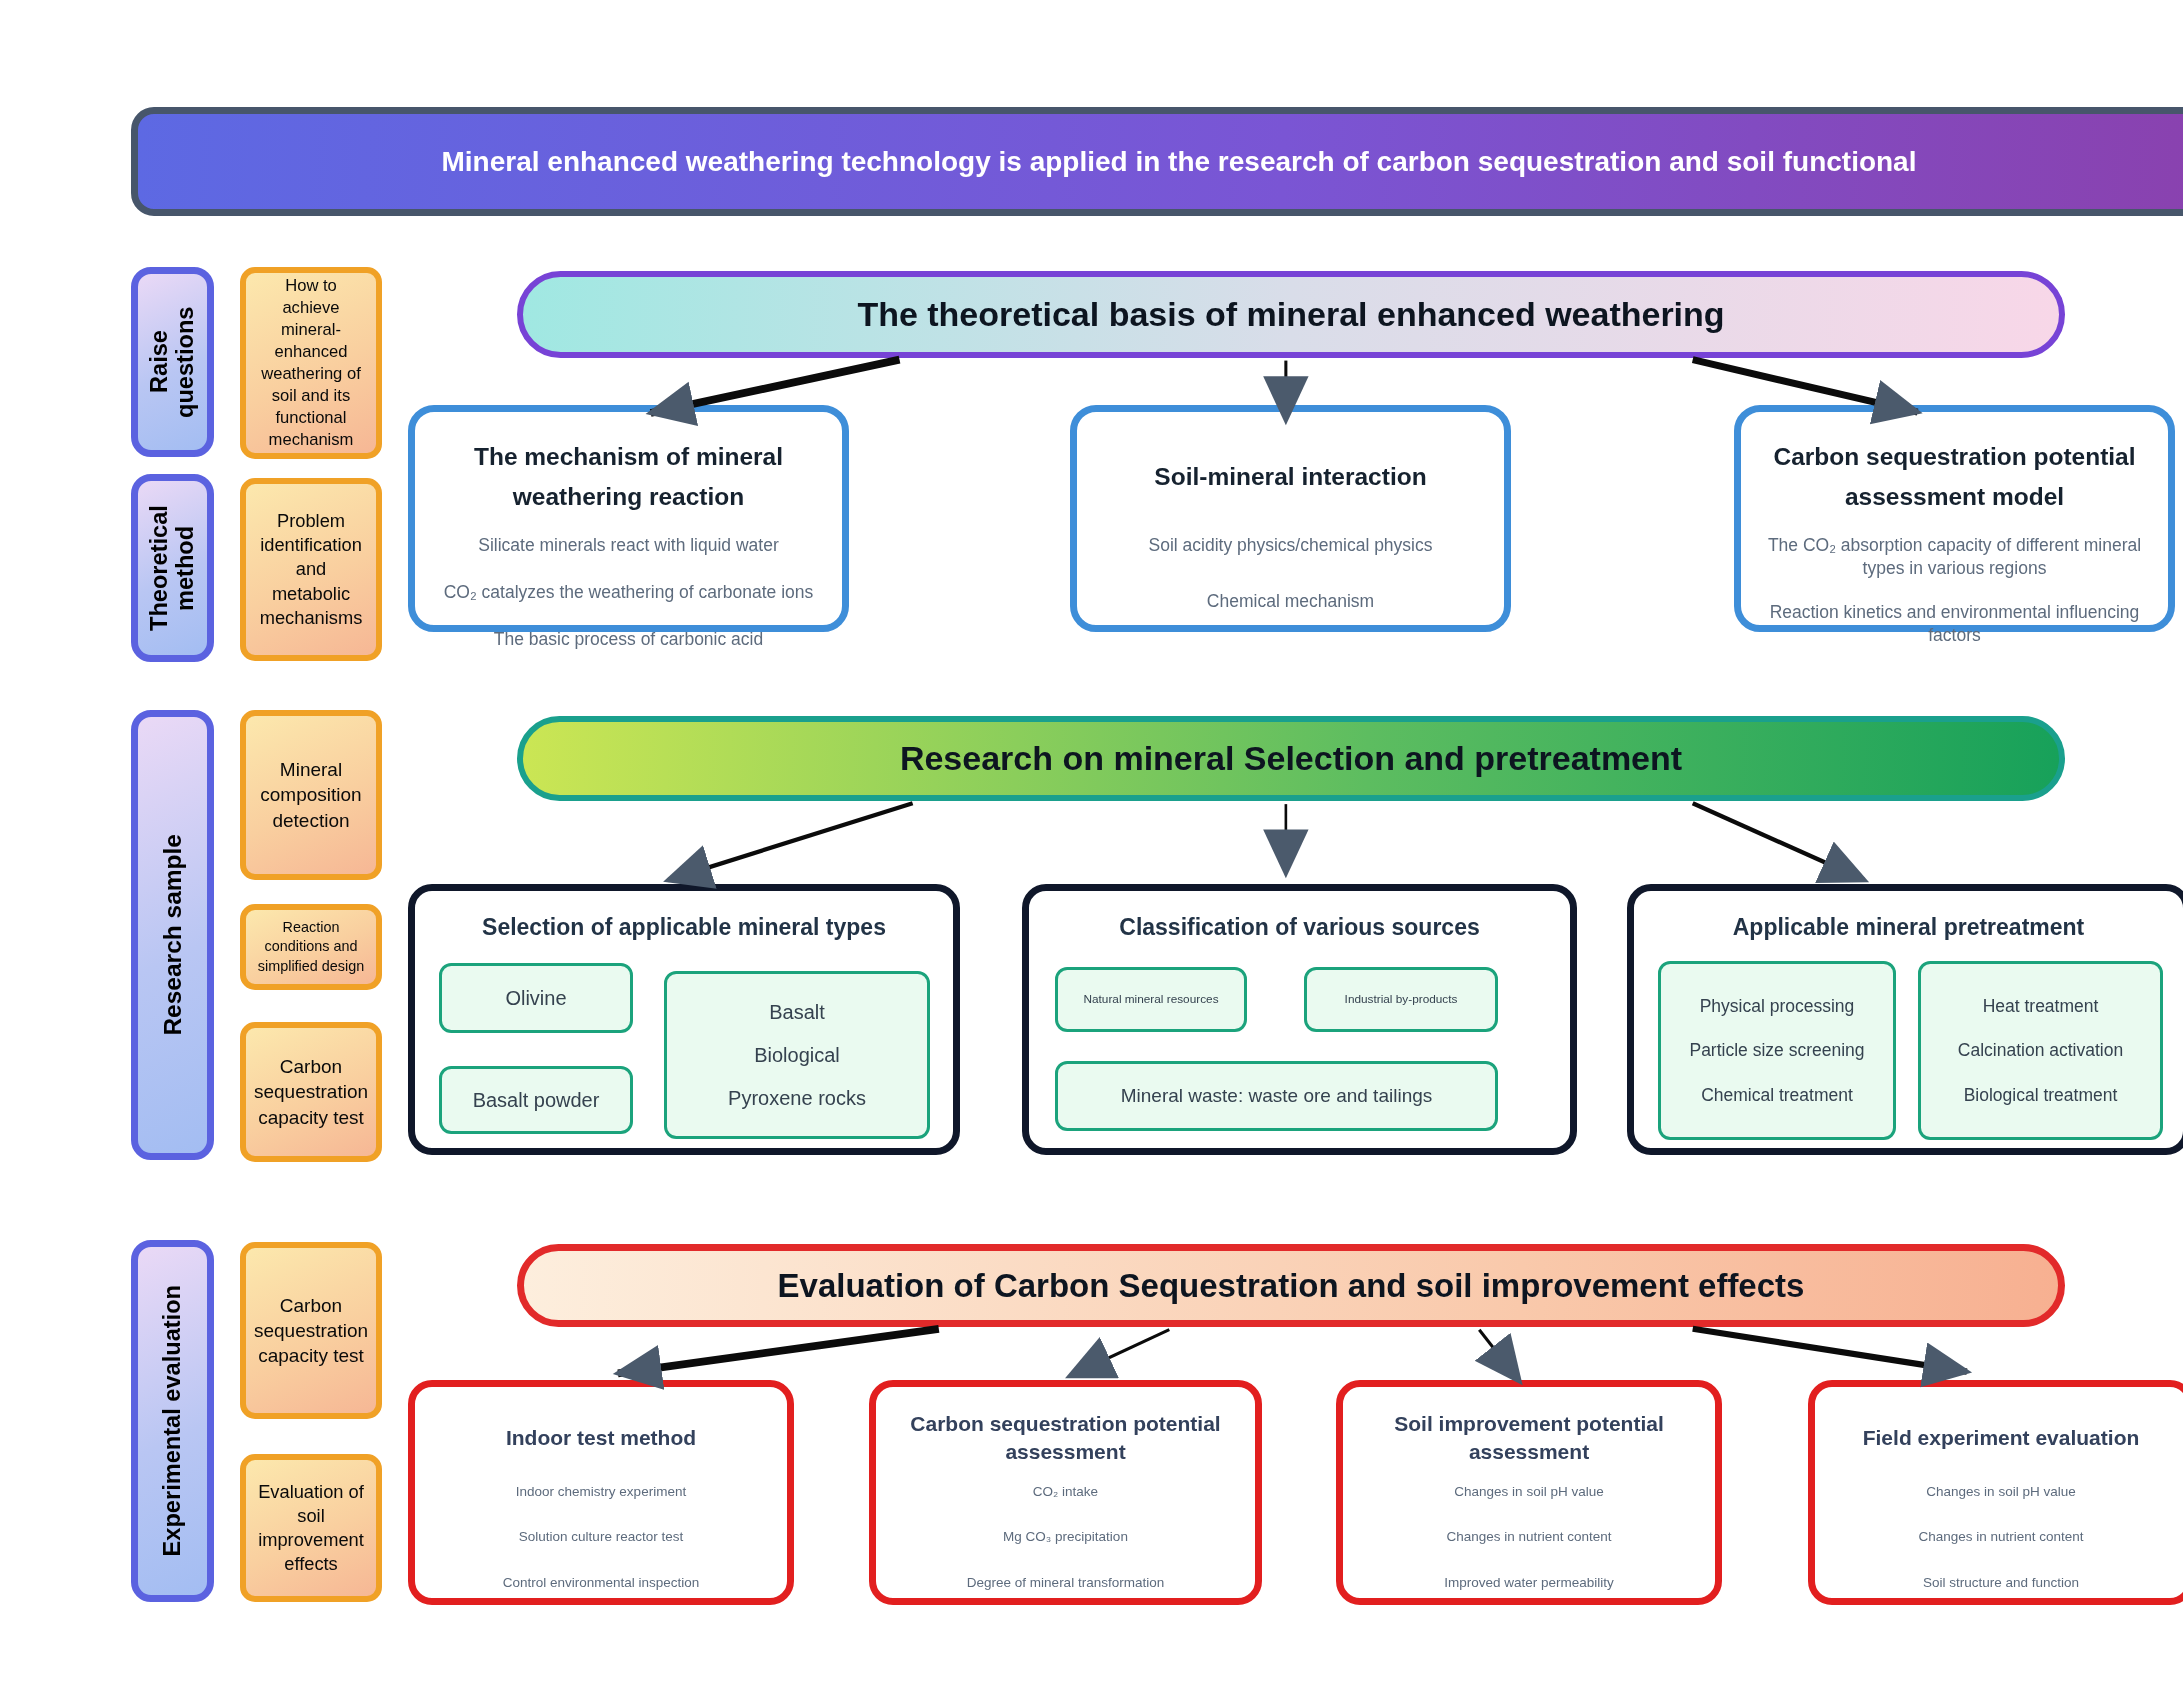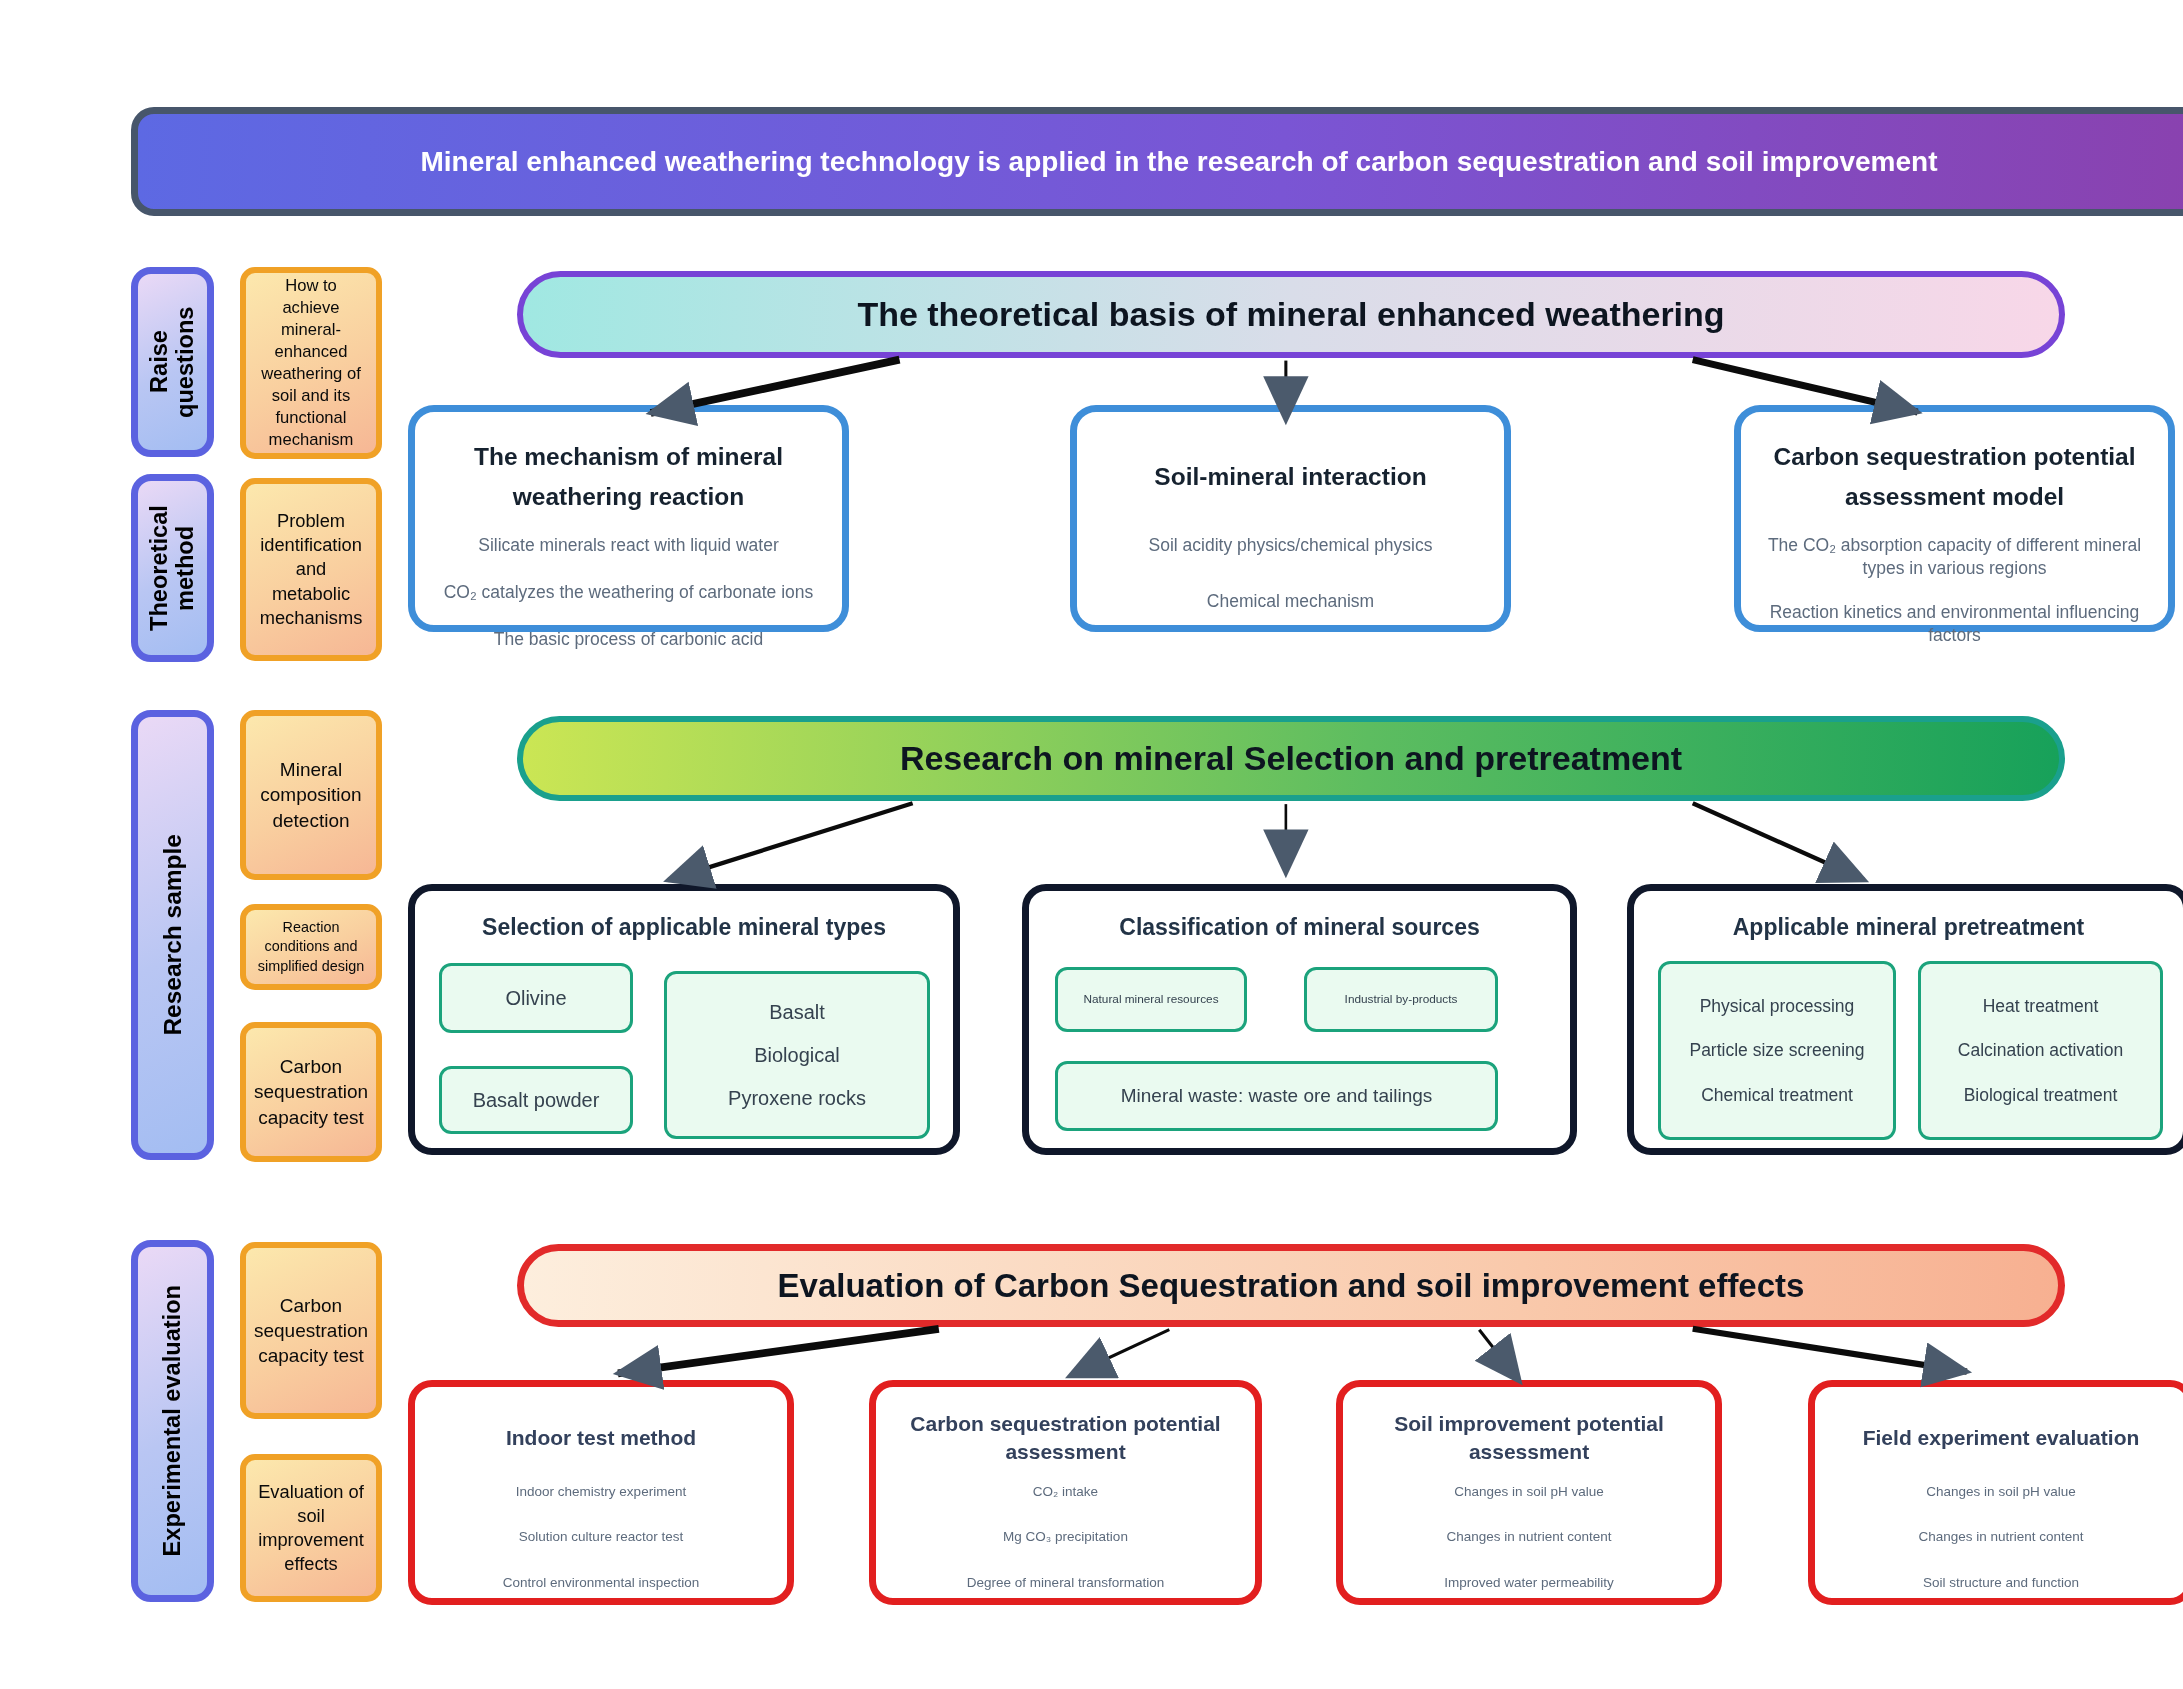--- a/index.html
+++ b/index.html
@@ -68,21 +68,21 @@
   
   #arrows{position:absolute;left:0;top:0;width:2336px;height:1689px;pointer-events:none;}
   #arrows line{stroke:#0b0b0b;}
 </style>
 </head>
 <body>
 
 <div id="canvas">
 
   <div id="banner">
-    <span>Mineral enhanced weathering technology is applied in the research of carbon sequestration and soil improvement</span>
+    <span>Mineral enhanced weathering technology is applied in the research of carbon sequestration and soil functional</span>
   </div>
 
   <div class="vlabel wrap" style="left:131px;top:267px;width:83px;height:190px;">
     <span>Raise questions</span>
   </div>
   <div class="note" style="left:240px;top:267px;width:142px;height:192px;font-size:16.6px;">
     <span>How to achieve mineral-enhanced weathering of soil and its functional mechanism</span>
   </div>
   <div class="vlabel wrap" style="left:131px;top:474px;width:83px;height:188px;">
     <span>Theoretical method</span>
@@ -142,21 +142,21 @@
     <div class="chip" style="left:24px;top:72px;width:194px;height:70px;font-size:20px;">Olivine</div>
     <div class="chip" style="left:24px;top:175px;width:194px;height:68px;font-size:20px;">Basalt powder</div>
     <div class="chip col" style="left:249px;top:80px;width:266px;height:168px;font-size:20px;">
       <span>Basalt</span>
       <span>Biological</span>
       <span>Pyroxene rocks</span>
     </div>
   </div>
 
   <div class="obox green" style="left:1022px;top:884px;width:555px;height:271px;">
-    <div class="gtitle">Classification of mineral sources</div>
+    <div class="gtitle">Classification of various sources</div>
     <div class="chip" style="left:26px;top:76px;width:192px;height:65px;font-size:11.8px;">Natural mineral resources</div>
     <div class="chip" style="left:275px;top:76px;width:194px;height:65px;font-size:11.8px;">Industrial by-products</div>
     <div class="chip" style="left:26px;top:170px;width:443px;height:70px;font-size:19px;">Mineral waste: waste ore and tailings</div>
   </div>
 
   <div class="obox green" style="left:1627px;top:884px;width:563px;height:271px;">
     <div class="gtitle">Applicable mineral pretreatment</div>
     <div class="chip col" style="left:24px;top:70px;width:238px;height:179px;font-size:17.5px;">
       <span>Physical processing</span>
       <span>Particle size screening</span>

